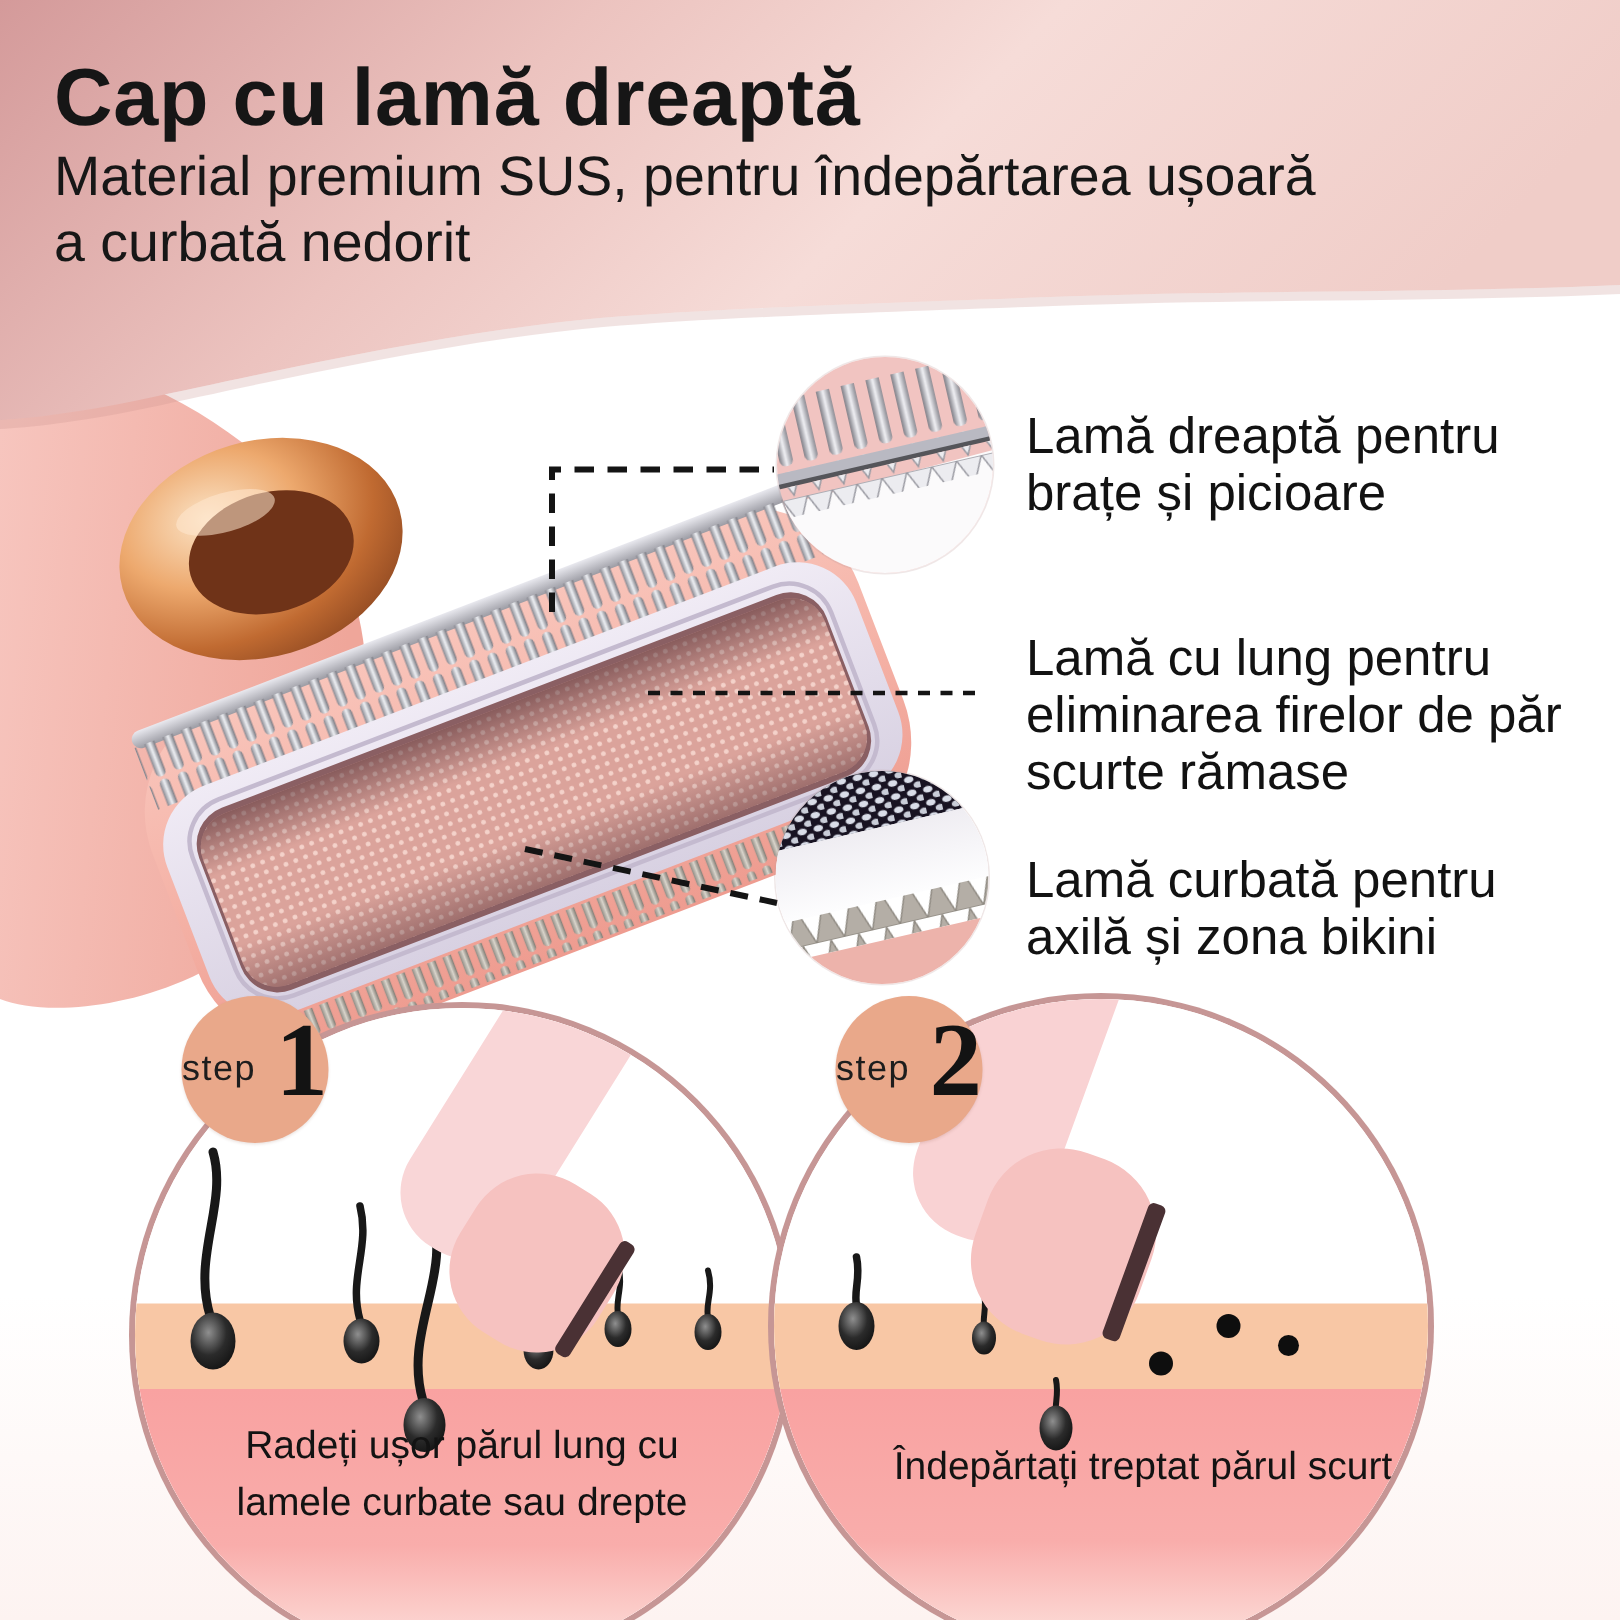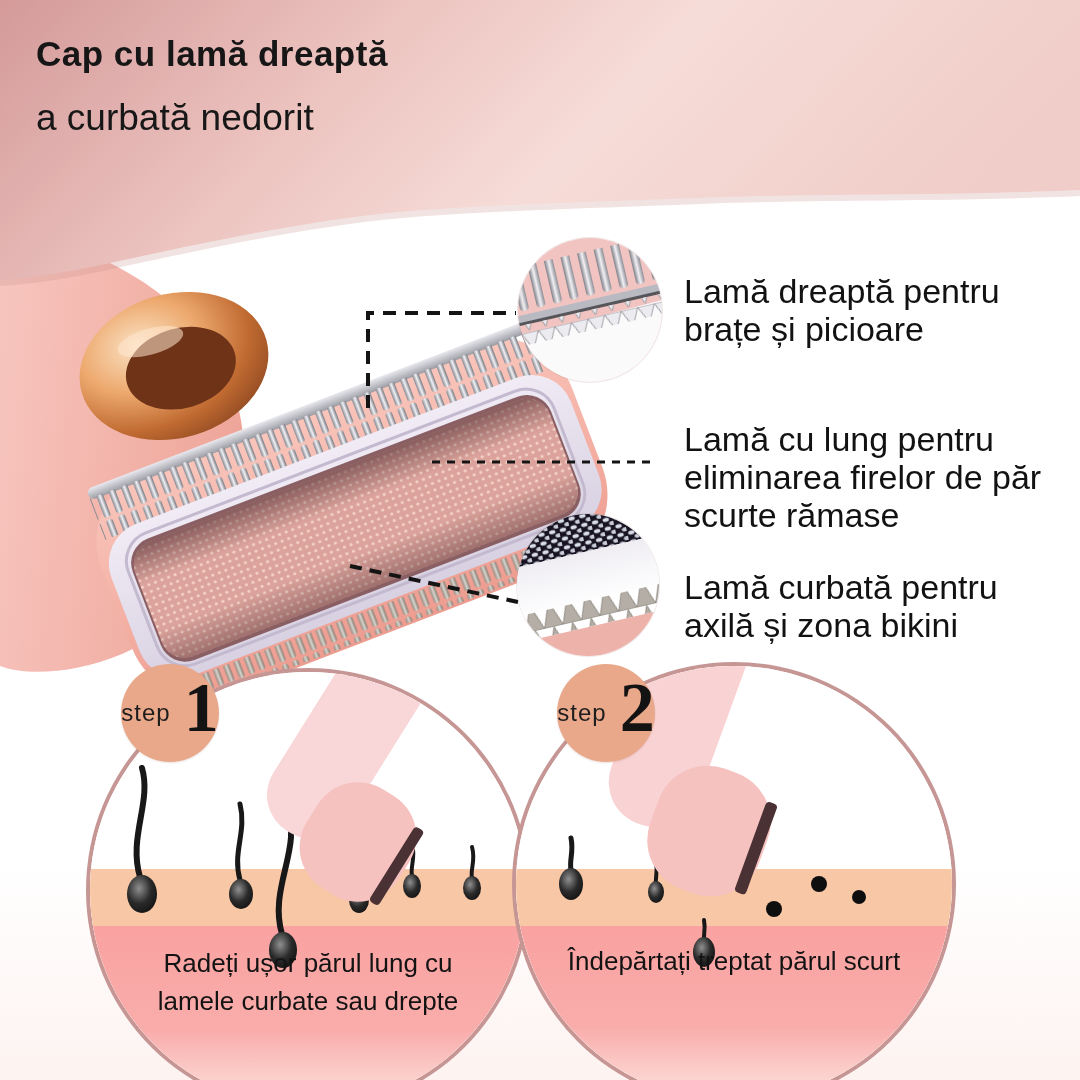--- a/index.html
+++ b/index.html
@@ -4,21 +4,21 @@
 <style>
   html,body{margin:0;padding:0;}
   .page{
     position:relative;width:1080px;height:1080px;overflow:hidden;
     background:linear-gradient(180deg,#ffffff 0%,#ffffff 80%,#fdf3f1 100%);
     font-family:"Liberation Sans", sans-serif;color:#141414;
   }
   .abs{position:absolute;}
   svg{display:block;}
   
-  .title{left:36px;top:34px;font-size:35px;font-weight:700;letter-spacing:0.5px;color:#161616;}
+  .title{left:36px;top:34px;font-size:54px;font-weight:700;letter-spacing:0.5px;color:#161616;}
   .subtitle{left:36px;top:96px;font-size:37px;line-height:44px;color:#171717;}
   
   .callout{left:684px;width:398px;font-size:34px;line-height:38px;color:#121212;}
   .callout b{font-weight:400;}
   .co1{top:272px;}
   .co2{top:420px;}
   .co3{top:568px;}
   
   .inset{border-radius:50%;overflow:hidden;box-shadow:0 0 0 1px rgba(190,160,160,0.25);}
   .inset1{left:518px;top:238px;width:144px;height:144px;}
@@ -29,21 +29,21 @@
     border:4px solid rgba(188,132,130,0.85);box-sizing:border-box;
   }
   .scene1{left:86px;top:668px;width:444px;height:444px;}
   .scene2{left:512px;top:662px;width:444px;height:444px;}
   .scene svg{position:absolute;left:0;top:0;}
   .caption{
     position:absolute;left:0;width:100%;text-align:center;
     font-size:26px;line-height:38px;color:#131313;
   }
   .scene1 .caption{top:272px;}
-  .scene2 .caption{top:276px;}
+  .scene2 .caption{top:292px;margin-left:28px;}
   
   .badge{
     width:98px;height:98px;border-radius:50%;background:#e9a88a;
     display:flex;align-items:center;justify-content:center;
     box-shadow:0 1px 2px rgba(120,70,50,0.15);
     gap:11px;
   }
   .badge1{left:121px;top:664px;}
   .badge2{left:557px;top:664px;}
   .badge .step-word{font-size:24px;color:#1d1d1d;letter-spacing:1px;margin-right:2px;}
@@ -202,20 +202,21 @@
         <rect x="-30" y="-24" width="202" height="62" fill="url(#pm2)"></rect>
         <rect x="-30" y="38" width="202" height="48" fill="url(#bandW)"></rect>
         <rect x="-30" y="86" width="202" height="26" fill="url(#triUp)"></rect>
         <rect x="-30" y="112" width="202" height="44" fill="#edb3ab"></rect>
       </g>
     </svg>
   </div>
 
   <div class="abs title z2">Cap cu lamă dreaptă</div>
   <div class="abs subtitle z2">
+    <div>Material premium SUS, pentru îndepărtarea ușoară</div>
     <div>a curbată nedorit</div>
   </div>
 
   <div class="abs callout co1 z2">
     <b>Lamă dreaptă</b>
     <span>pentru</span>
     <div>brațe și picioare</div>
   </div>
   <div class="abs callout co2 z2">
     <b>Lamă cu lung</b>

